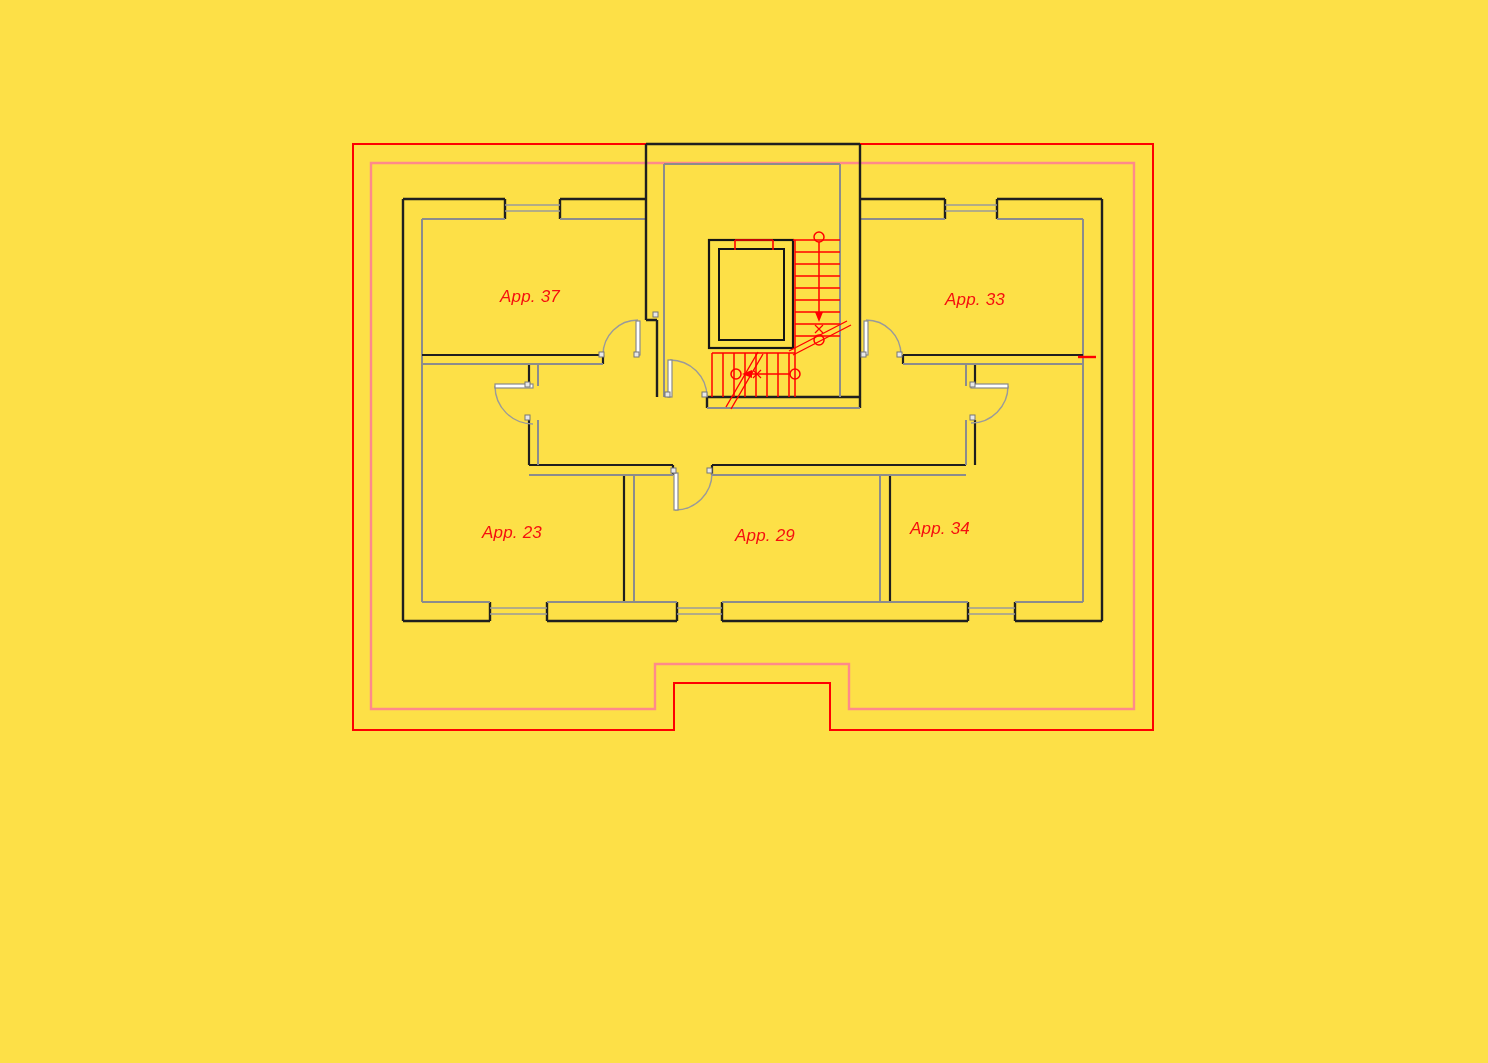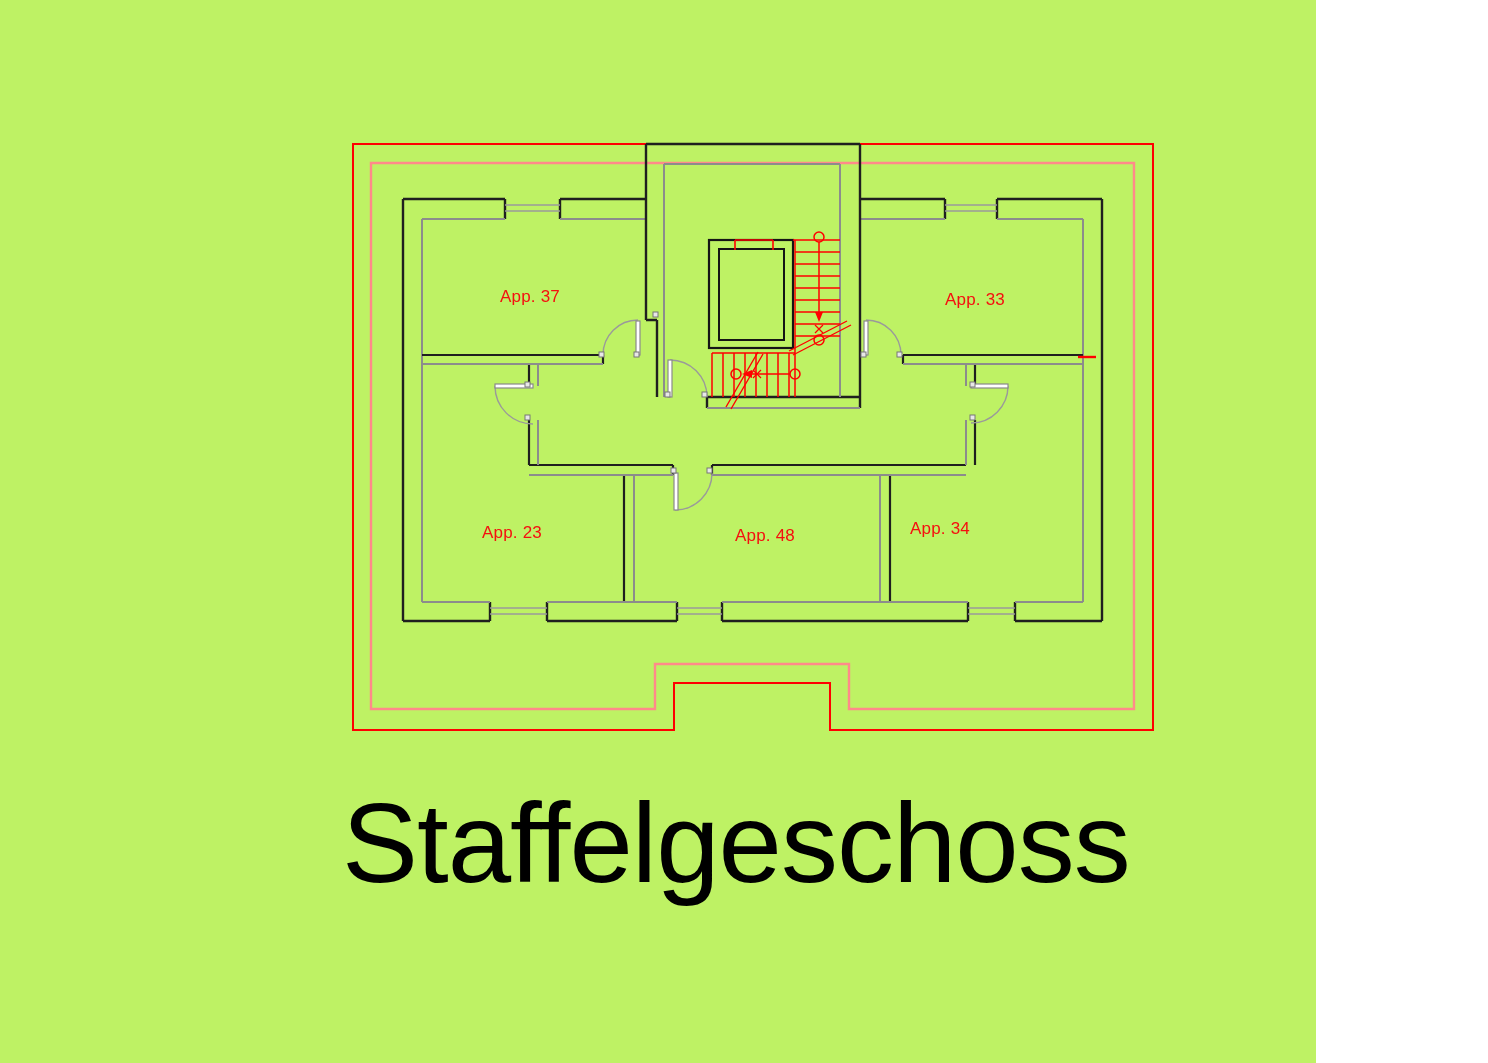--- a/index.html
+++ b/index.html
@@ -1,21 +1,22 @@
 <!DOCTYPE html>
 <html><head>
 <meta charset="utf-8">
 <style>
   html,body{margin:0;padding:0;background:#ffffff;}
   #sheet{
     position:relative;
-    width:1316px;height:1063px;
-    background:#bef264;
+    width:1488px;height:1063px;
+    background:#fde047;
     overflow:hidden;
     font-family:"Liberation Sans", sans-serif;
+    font-style:italic;
   }
   #plan-svg{position:absolute;left:0;top:0;}
   .room-label{
     position:absolute;
     transform:translate(-50%,-50%);
     font-size:17px;
     color:#f50f0f;
     white-space:nowrap;
     letter-spacing:0.2px;
   }
@@ -167,18 +168,17 @@
         <rect x="665" y="392" width="5" height="5"></rect>
           <rect x="702" y="392" width="5" height="5"></rect>
         <rect x="653" y="312" width="5" height="5"></rect>
       </g>
     </g>
   </svg>
 
   <div class="room-label" style="left:530px;top:297px">App. 37</div>
   <div class="room-label" style="left:975px;top:300px">App. 33</div>
   <div class="room-label" style="left:512px;top:533px">App. 23</div>
-  <div class="room-label" style="left:765px;top:536px">App. 48</div>
+  <div class="room-label" style="left:765px;top:536px">App. 29</div>
   <div class="room-label" style="left:940px;top:529px">App. 34</div>
 
-  <div id="title">Staffelgeschoss</div>
 
 </div>
 
 </body></html>

